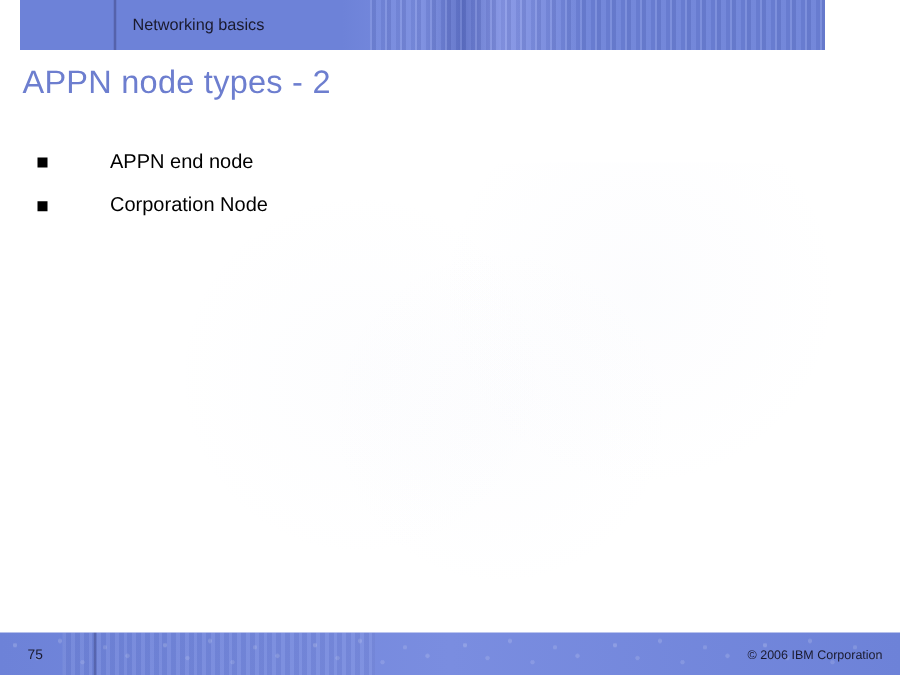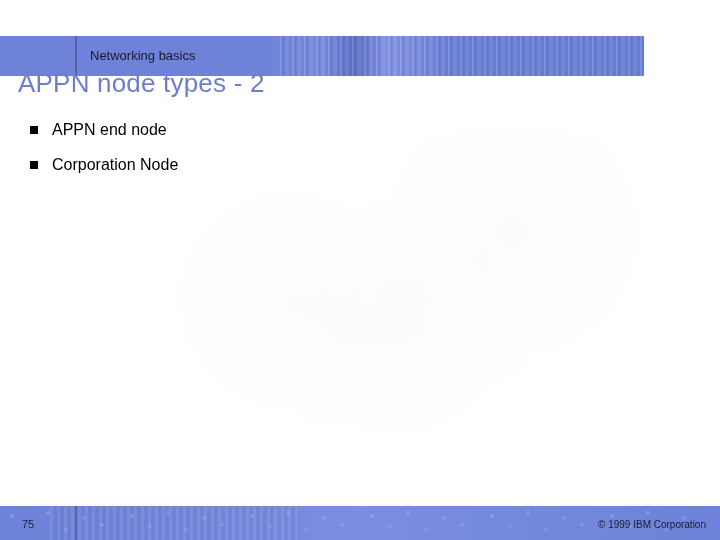--- a/index.html
+++ b/index.html
@@ -19,33 +19,32 @@
       width: 720px;
       height: 540px;
       position: relative;
       background: #ffffff;
     }
 
     
     .header-band {
       position: absolute;
       top: 0;
-      left: 0;
+      left: 16px;
       width: 644px;
       height: 40px;
       background: linear-gradient(90deg,
         #6d82d8 0%,
         #6d82d8 40%,
         #7a8de0 50%,
         #5f72c8 55%,
         #8595e5 60%,
         #6d82d8 70%,
         #6d82d8 100%);
       overflow: hidden;
-      margin-top: 36px;
     }
     .header-stripes {
       position: absolute;
       top: 0;
       left: 280px;
       width: 440px;
       height: 40px;
       background: repeating-linear-gradient(90deg,
         rgba(255,255,255,0.12) 0px,
         rgba(255,255,255,0.12) 2px,
@@ -73,39 +72,40 @@
       top: 0;
       left: 75px;
       width: 2px;
       height: 40px;
       background: rgba(40,40,90,0.35);
     }
 
     
     .slide-title {
       position: absolute;
-      top: 68px;
+      top: 50px;
       left: 18px;
       font-size: 26px;
       font-weight: 400;
       color: #6d7ecf;
       letter-spacing: 0.2px;
     }
 
     
     .bullets {
       position: absolute;
       top: 120px;
       left: 30px;
       width: 640px;
     }
     .bullet-item {
       display: flex;
       align-items: flex-start;
       margin-bottom: 14px;
+      gap: 36px;
     }
     .bullet-marker {
       width: 8px;
       height: 8px;
       background: #000000;
       margin-top: 6px;
       margin-right: 14px;
       flex-shrink: 0;
     }
     .bullet-text {
@@ -216,16 +216,16 @@
       <div class="bullet-marker"></div>
       <div class="bullet-text">Corporation Node</div>
     </div>
   </div>
 
   <div class="footer-band">
     <div class="footer-dots"></div>
     <div class="footer-stripes"></div>
     <div class="footer-vline"></div>
     <div class="page-number">75</div>
-    <div class="copyright">© 1999 IBM Corporation</div>
+    <div class="copyright">© 2006 IBM Corporation</div>
   </div>
 
 </div>
 
 </body></html>

